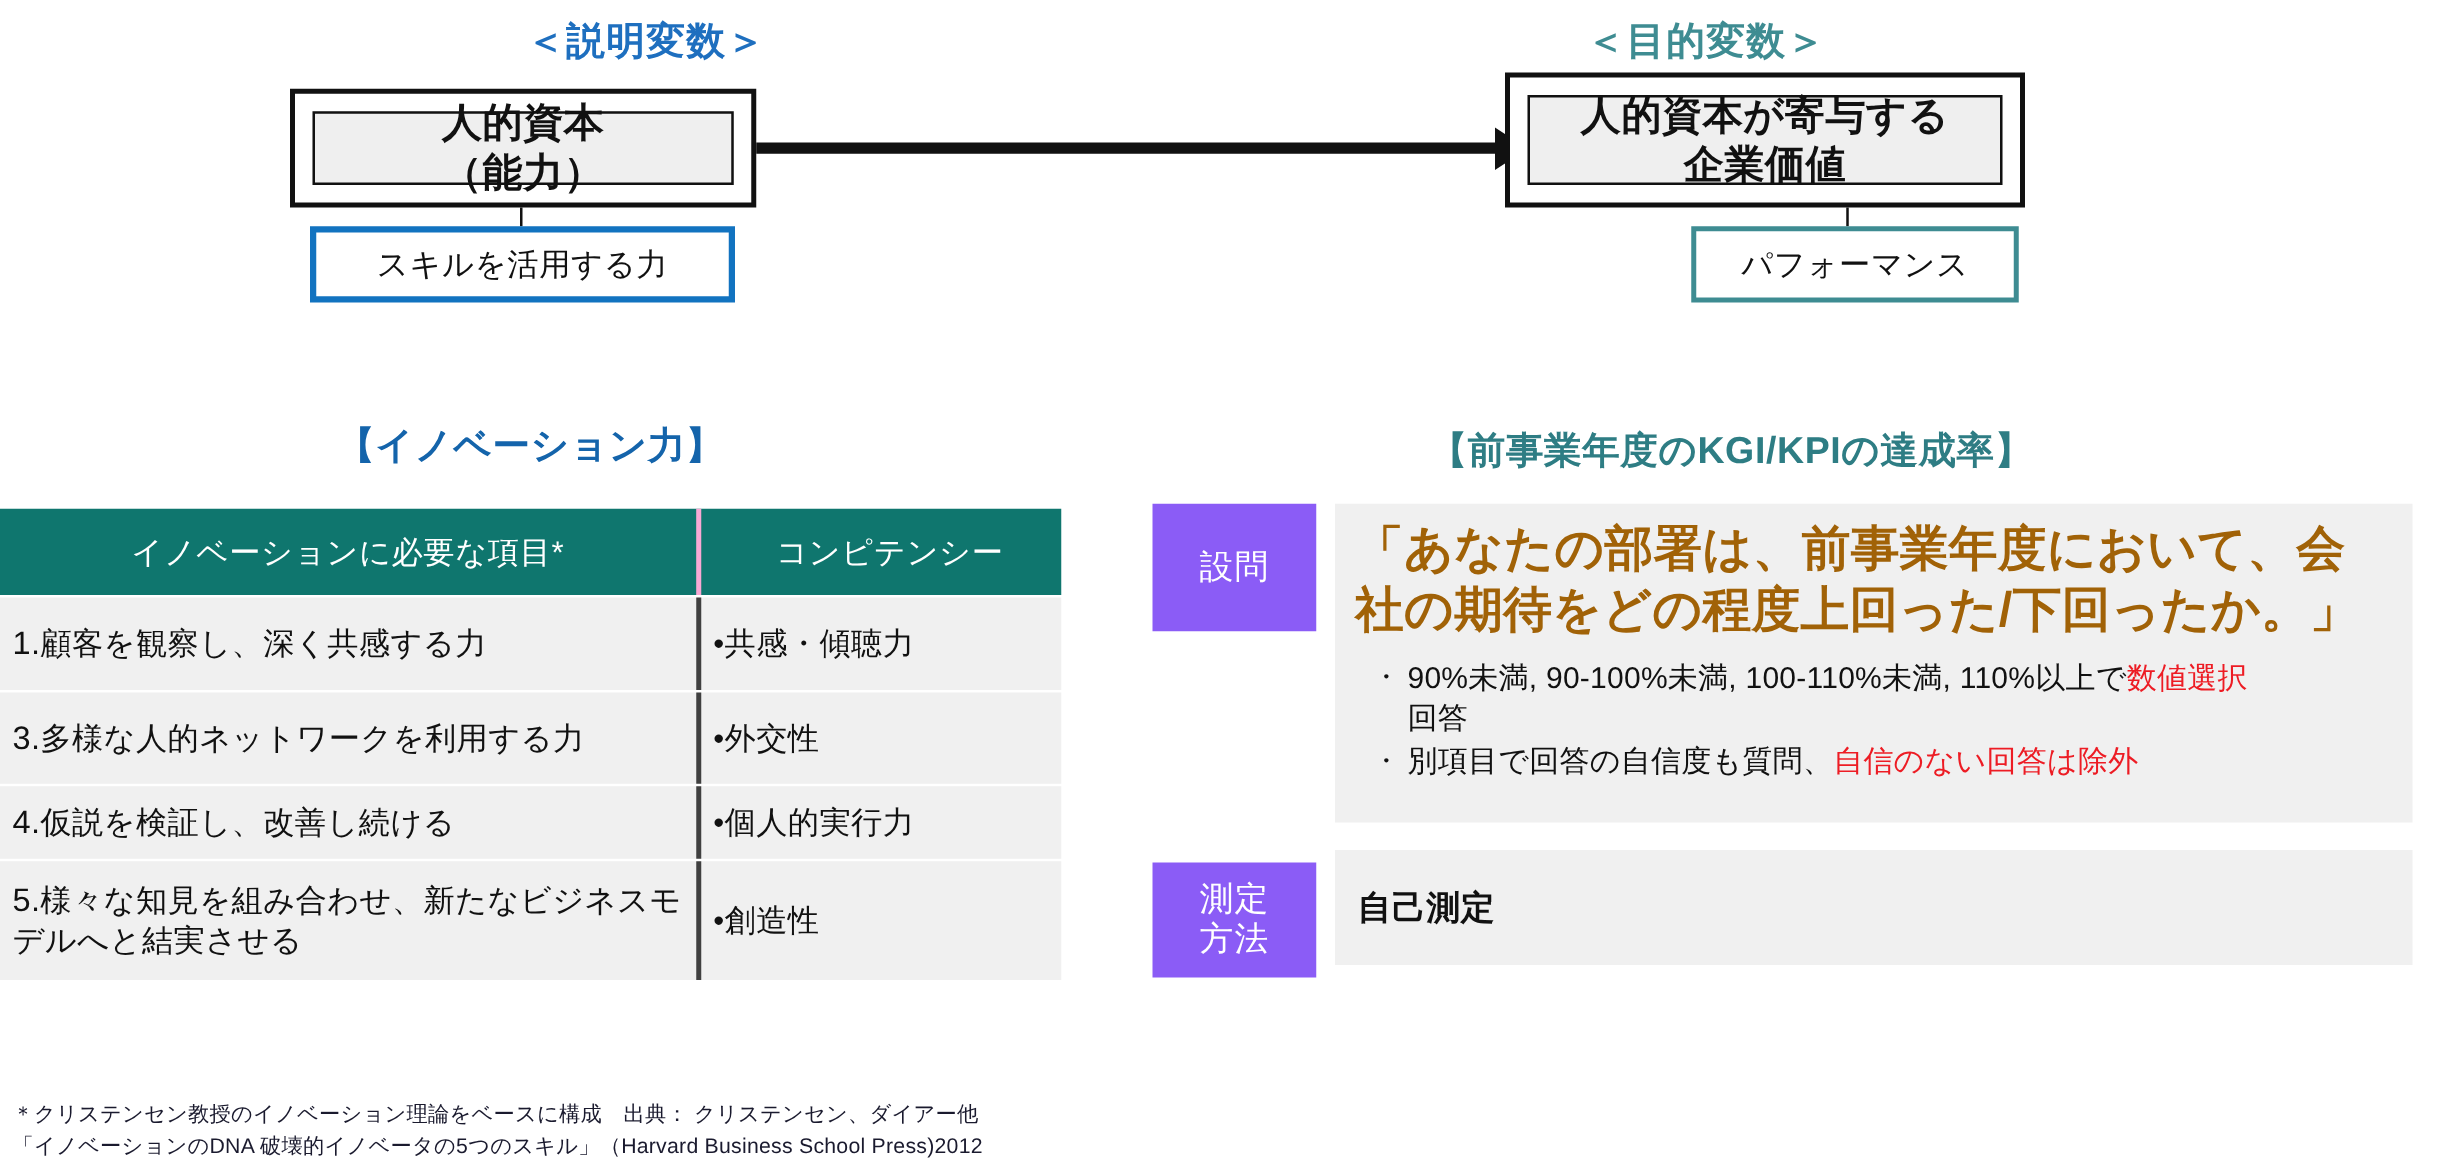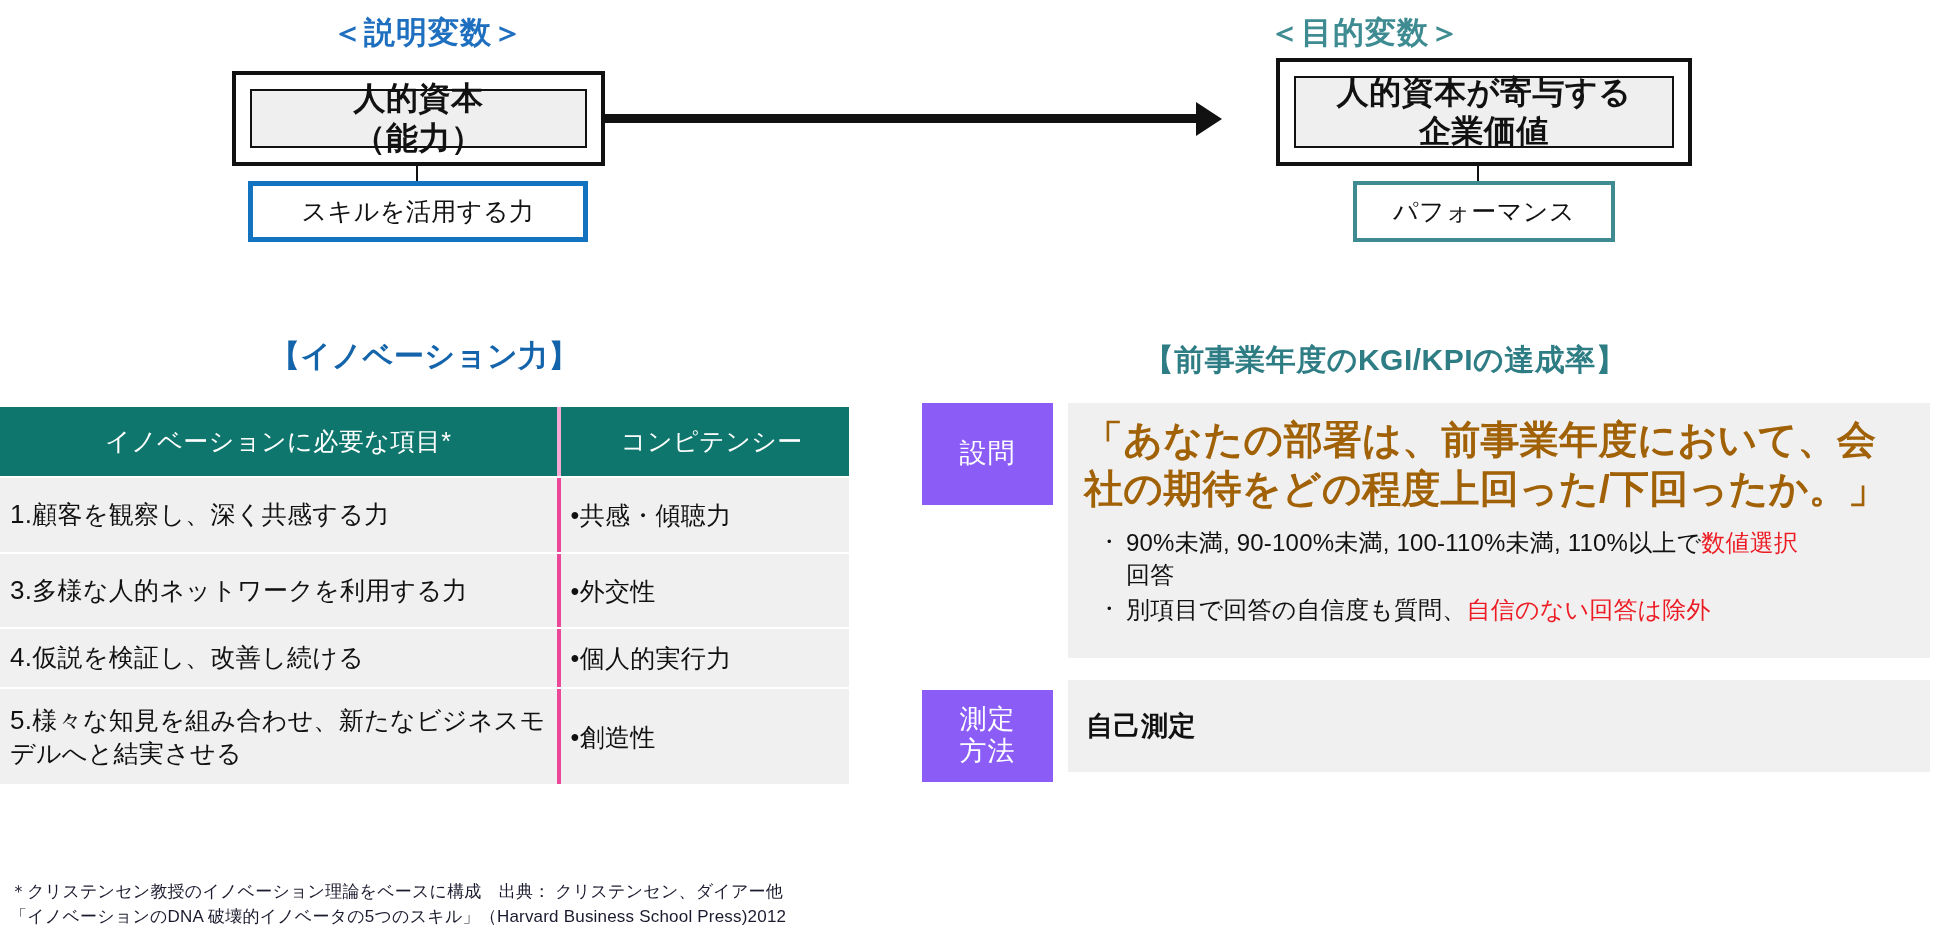--- a/index.html
+++ b/index.html
@@ -101,21 +101,21 @@
   #innovation-table th.c2 { width: 291px; border-left: 4px solid #f9a8d4; padding-left: 20px; }
   #innovation-table td {
     background: #f0f0f0;
     font-size: 25px;
     color: #111111;
     padding: 8px 10px;
     vertical-align: middle;
     line-height: 1.28;
     letter-spacing: 0.3px;
   }
-  #innovation-table td.c2 { border-left: 4px solid #ec4899; }
+  #innovation-table td.c2 { border-left: 4px solid #404040; }
   .rownum { font-size: 26px; }
 
   
   .footnote {
     font-size: 17px;
     color: #1a1a2e;
     line-height: 1.45;
     letter-spacing: 0.2px;
     white-space: nowrap;
   }
@@ -165,38 +165,38 @@
   .method-text {
     font-size: 27px;
     font-weight: 700;
     color: #111111;
     letter-spacing: 0.5px;
   }
 </style>
 </head>
 <body>
 
-<div class="abs var-label blue" style="left:243px; top:12px; width:370px; text-align:center;">＜説明変数＞</div>
+<div class="abs var-label blue" style="left:243px; top:12px; width:370px; text-align:right;">＜説明変数＞</div>
 
 <div class="abs dbox" style="left:232px; top:71px; width:373px; height:95px;">
   <div class="dbox-inner">人的資本<br>（能力）</div>
 </div>
 
 <div class="abs vline" style="left:416px; top:166px; width:2px; height:47px;"></div>
 
 <div class="abs subbox blue" style="left:248px; top:181px; width:340px; height:61px;">
   <span>スキルを活用する力</span>
 </div>
 
 <div class="abs arrow-shaft" style="left:605px; top:114px; width:596px; height:9px;"></div>
 <div class="abs arrow-head" style="left:1196px; top:102px;"></div>
 
 <div class="abs var-label teal" style="left:1180px; top:12px; width:370px; text-align:center;">＜目的変数＞</div>
 
-<div class="abs dbox" style="left:1276px; top:58px; width:416px; height:108px;">
+<div class="abs dbox" style="left:1204px; top:58px; width:416px; height:108px;">
   <div class="dbox-inner">人的資本が寄与する<br>企業価値</div>
 </div>
 
 <div class="abs vline" style="left:1477px; top:166px; width:2px; height:47px;"></div>
 
 <div class="abs subbox teal" style="left:1353px; top:181px; width:262px; height:61px;">
   <span>パフォーマンス</span>
 </div>
 
 <div class="abs sect-title blue" style="left:0px; top:336px; width:849px; text-align:center;">【イノベーション力】</div>

